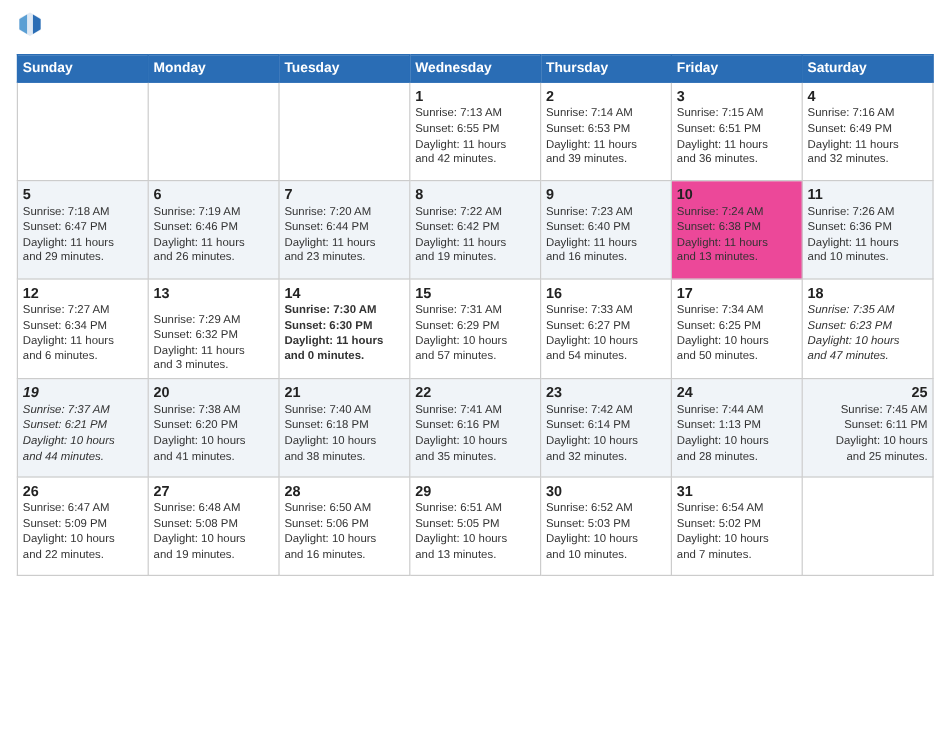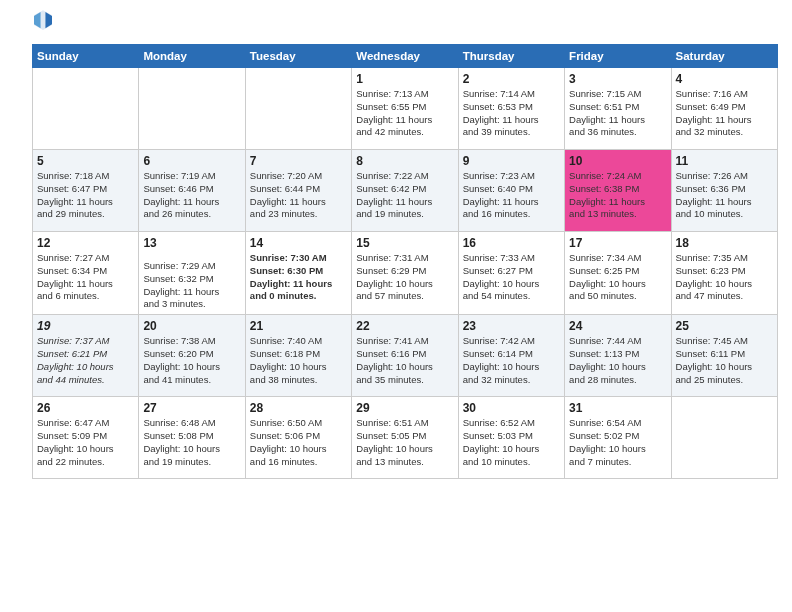--- a/index.html
+++ b/index.html
@@ -7,21 +7,21 @@
       font-family: Arial, sans-serif;
       background: #fff;
       width: 792px;
       height: 612px;
       overflow: hidden;
     }
     .page {
       width: 792px;
       height: 612px;
       background: #fff;
-      padding: 10px 14px 10px 32px;
+      padding: 10px 14px 10px 14px;
     }
     .header {
       display: flex;
       justify-content: space-between;
       align-items: flex-start;
       margin-bottom: 8px;
     }
     .logo {
       display: flex;
       align-items: center;
@@ -251,21 +251,21 @@
           </td>
           <td>
             <span class="day-num">17</span>
             <div class="day-info" style="white-space: pre-line;">Sunrise: 7:34 AM
 Sunset: 6:25 PM
 Daylight: 10 hours
 and 50 minutes.</div>
           </td>
           <td>
             <span class="day-num">18</span>
-            <div class="day-info" style="white-space: pre-line;">Sunrise: 7:35 AM
+            <div class="day-info" style="white-space: pre-line; font-style: italic;">Sunrise: 7:35 AM
 Sunset: 6:23 PM
 Daylight: 10 hours
 and 47 minutes.</div>
           </td>
         </tr>
         <tr>
           <td style="background: rgb(240, 244, 248); font-style: italic;">
             <span class="day-num">19</span>
             <div class="day-info" style="white-space: pre-line;">Sunrise: 7:37 AM
 Sunset: 6:21 PM
@@ -300,21 +300,21 @@
 Daylight: 10 hours
 and 32 minutes.</div>
           </td>
           <td style="background: rgb(240, 244, 248);">
             <span class="day-num">24</span>
             <div class="day-info" style="white-space: pre-line;">Sunrise: 7:44 AM
 Sunset: 1:13 PM
 Daylight: 10 hours
 and 28 minutes.</div>
           </td>
-          <td style="background: rgb(240, 244, 248);">
+          <td style="background: rgb(240, 244, 248); text-align: right;">
             <span class="day-num">25</span>
             <div class="day-info" style="white-space: pre-line;">Sunrise: 7:45 AM
 Sunset: 6:11 PM
 Daylight: 10 hours
 and 25 minutes.</div>
           </td>
         </tr>
         <tr>
           <td>
             <span class="day-num">26</span>

